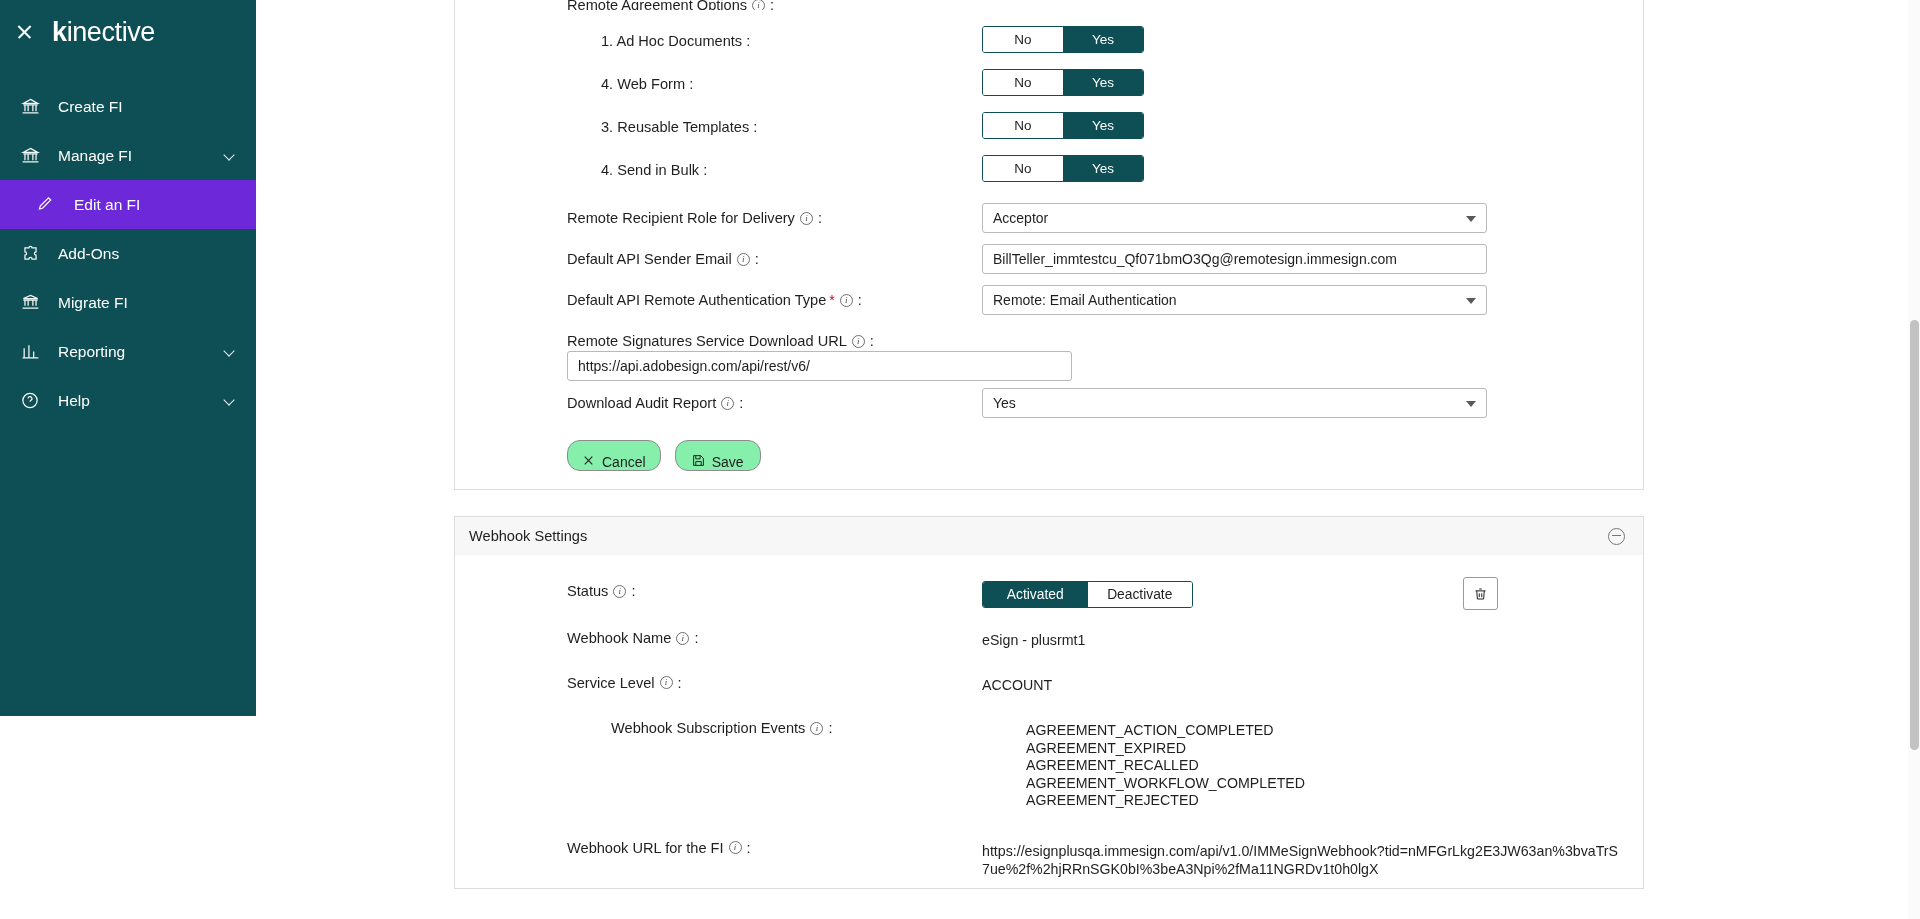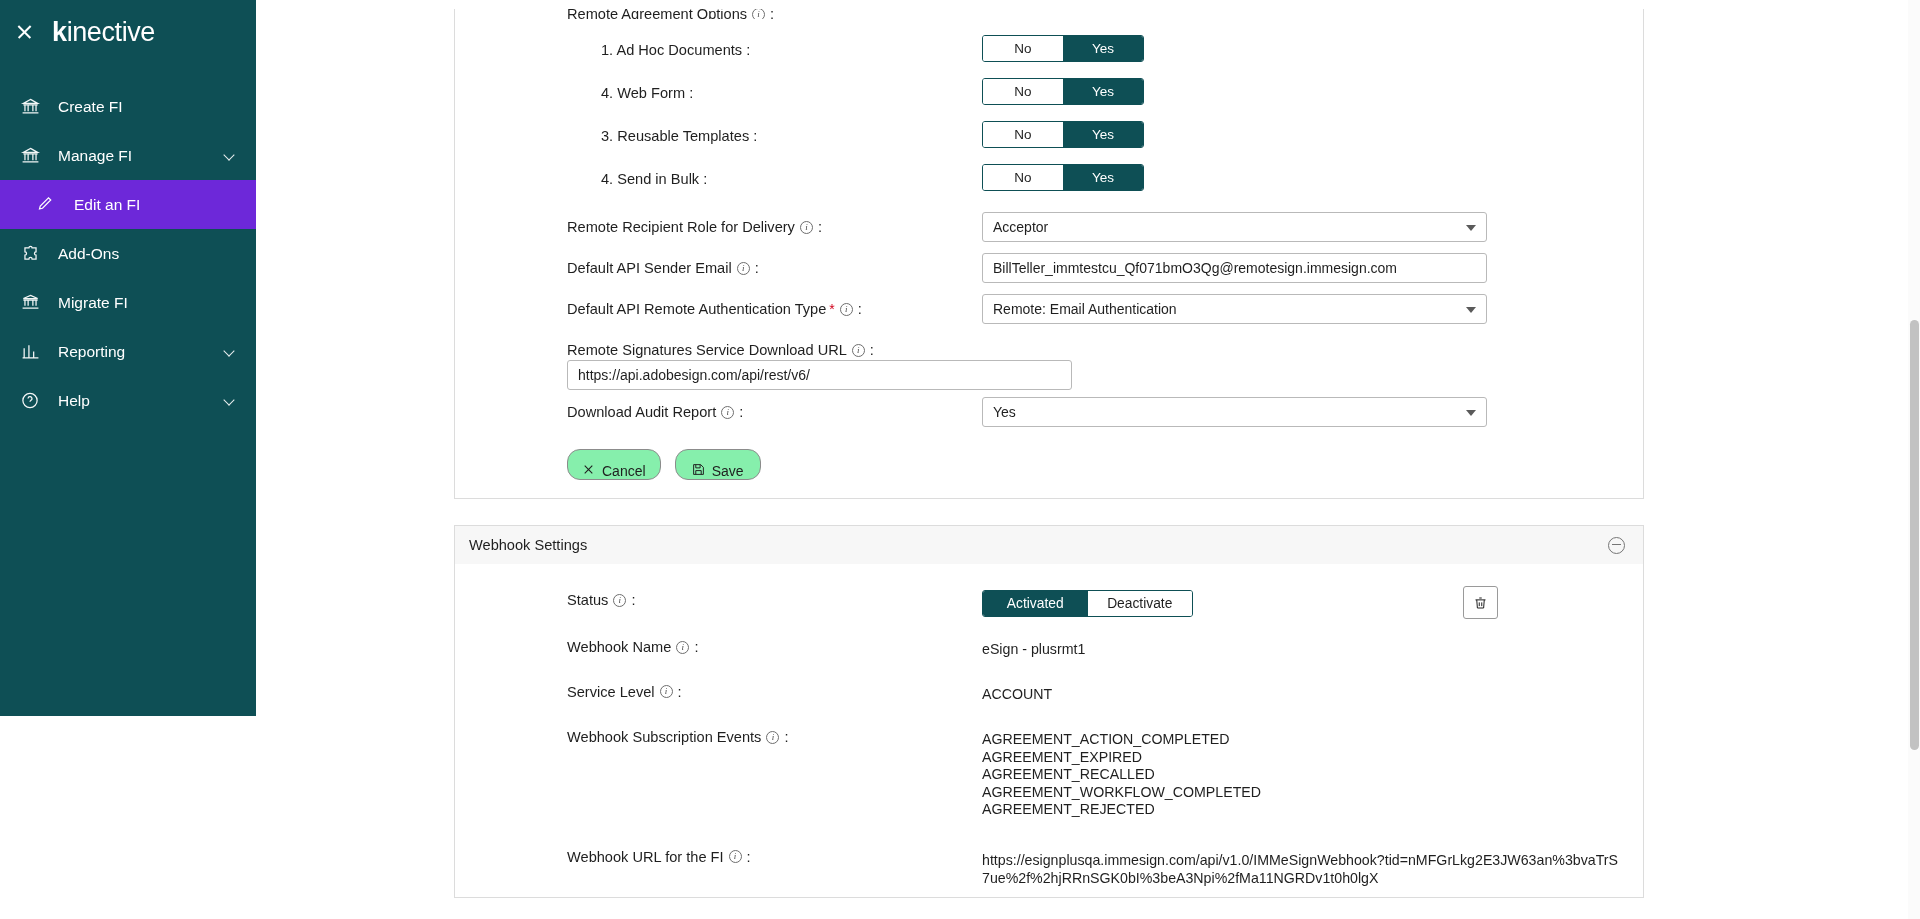--- a/index.html
+++ b/index.html
@@ -102,21 +102,21 @@
   
   .main {
     flex: 1;
     height: 919px;
     background: #ffffff;
     position: relative;
     overflow: hidden;
   }
   .content {
     position: absolute;
-    left: 0; top: 9px;
+    left: 0; top: 0;
     width: 1428px;
   }
   .panel {
     margin: 0 40px 0 198px;
     border: 1px solid #dcdcdc;
     border-top: none;
     background: #fff;
   }
   .panel.first {
     padding-bottom: 18px;
@@ -584,21 +584,21 @@
             <span class="txt">Service Level</span>
             <span class="info-i">i</span>
             <span>:</span>
           </div>
           <div class="field">
             <div class="val" style="padding-top:0;">ACCOUNT</div>
           </div>
         </div>
 
         <div class="row2" style="padding-top:26px;">
-          <div class="lab" style="padding-top:0;">
+          <div class="lab" style="padding-top:0;margin-left:44px;">
             <span class="txt">Webhook Subscription Events</span>
             <span class="info-i">i</span>
             <span>:</span>
           </div>
           <div class="field">
             <div class="val" style="padding-top:0;">
               <span class="ev">AGREEMENT_ACTION_COMPLETED</span>
               <span class="ev">AGREEMENT_EXPIRED</span>
               <span class="ev">AGREEMENT_RECALLED</span>
               <span class="ev">AGREEMENT_WORKFLOW_COMPLETED</span>

